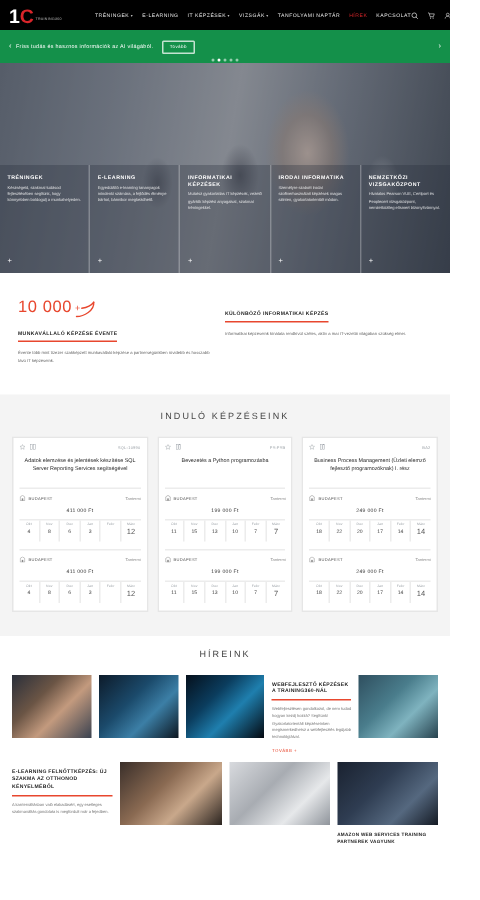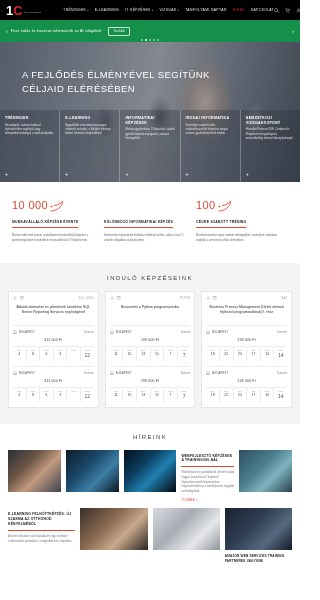--- a/index.html
+++ b/index.html
@@ -79,21 +79,21 @@
   .col h4 {
     color:#fff; font-size:3.5px; letter-spacing:.35px; font-weight:700;
     line-height:1.35; margin-bottom:3px; text-transform:uppercase;
   }
   .col p { color:rgba(255,255,255,.8); font-size:2.7px; line-height:1.6; }
   .plus {
     position:absolute; bottom:5px; left:5px; color:#fff; font-size:5px; line-height:1; cursor:pointer;
   }
 
   
-  .stats { display:flex; padding:18px 12px 20px 12px; background:#fff;align-items:flex-end; }
+  .stats { display:flex; padding:18px 12px 20px 12px; background:#fff; }
   .stat { flex:1; padding-right:10px; }
   .stat-num-row { display:flex; align-items:flex-start; }
   .stat-num { color:#e8472e; font-size:11px; letter-spacing:.4px; line-height:1; }
   .stat-swoosh { position:relative; width:16px; height:13px; margin-left:1px; }
   .stat-swoosh .pl { position:absolute; left:1px; top:3px; color:#e8472e; font-size:6px; line-height:1;}
   .stat-title {
     margin-top:7px; font-size:3.4px; font-weight:700; letter-spacing:.25px;
     color:#222; padding-bottom:3px; border-bottom:1px solid #e8472e; display:inline-block;
   }
   .stat-body { margin-top:5px; font-size:2.8px; line-height:1.7; color:#666; }
@@ -195,24 +195,20 @@
       <span class="dot active"></span>
       <span class="dot"></span>
       <span class="dot"></span>
       <span class="dot"></span>
     </div>
 </div>
 
 <div class="hero">
   <div class="hero-photo"></div>
   <div class="hero-veil"></div>
-  <div class="hero-title">
-    <div>A FEJLŐDÉS ÉLMÉNYÉVEL SEGÍTÜNK</div>
-    <div>CÉLJAID ELÉRÉSÉBEN</div>
-  </div>
   <div class="cols" id="hero-cols">
       <div class="col">
         <h4>TRÉNINGEK</h4>
         <p>Készségeid, szakmai tudásod fejlesztésében segítünk, hogy könnyebben boldogulj a munkahelyeden.</p>
         <span class="plus">+</span>
       </div>
       <div class="col">
         <h4>E-LEARNING</h4>
         <p>Egyedülálló e-learning tananyagok mindenki számára, a fejlődés élménye bárhol, bármikor megkezdhető.</p>
         <span class="plus">+</span>
@@ -237,27 +233,20 @@
 
 <div class="stats" id="stats">
     <div class="stat"><div class="stat-num-row">
         <span class="stat-num">10 000</span>
         <span class="stat-swoosh"><span class="pl">+</span><svg width="16" height="13" viewBox="0 0 16 13">
             <path d="M2 11 C7 11 14 7 13.5 1.5" fill="none" stroke="#e8472e" stroke-width="0.9" stroke-linecap="round"></path>
             <path d="M13.5 1.5 C12 3.5 9 5 5.5 5.5" fill="none" stroke="#e8472e" stroke-width="0.9" stroke-linecap="round"></path>
           </svg></span>
       </div><div class="stat-title">MUNKAVÁLLALÓ KÉPZÉSE ÉVENTE</div><div class="stat-body">Évente több mint tízezer szakképzett munkavállaló képzése a partnerségünkben rövidebb és hosszabb távú IT képzéseink.</div></div>
     <div class="stat"><div class="stat-title">KÜLÖNBÖZŐ INFORMATIKAI KÉPZÉS</div><div class="stat-body">Informatikai képzéseink kínálata rendkívül széles, aktív a mai IT-vezetői világában szükség elmei.</div></div>
-    <div class="stat"><div class="stat-num-row">
-        <span class="stat-num">100</span>
-        <span class="stat-swoosh"><span class="pl">+</span><svg width="16" height="13" viewBox="0 0 16 13">
-            <path d="M2 11 C7 11 14 7 13.5 1.5" fill="none" stroke="#e8472e" stroke-width="0.9" stroke-linecap="round"></path>
-            <path d="M13.5 1.5 C12 3.5 9 5 5.5 5.5" fill="none" stroke="#e8472e" stroke-width="0.9" stroke-linecap="round"></path>
-          </svg></span>
-      </div><div class="stat-title">CÉGRE SZABOTT TRÉNING</div><div class="stat-body">Munkatársainkat cégre szabott tréningekkel, személyre szabottan segítjük a szervezeti célok elérésében.</div></div>
   </div>
 
 <div class="courses">
   <div class="section-title">INDULÓ KÉPZÉSEINK</div>
   <div class="cards" id="cards">
       <div class="card">
         <div class="card-head">
           <span><svg width="4" height="4" viewBox="0 0 16 16">
               <path d="M8 1.5 l2 4.3 4.7.5-3.5 3.2 1 4.6L8 11.7 3.8 14.1l1-4.6L1.3 6.3 6 5.8z" fill="none" stroke="#9aa0a6" stroke-width="1.2"></path>
             </svg></span>

